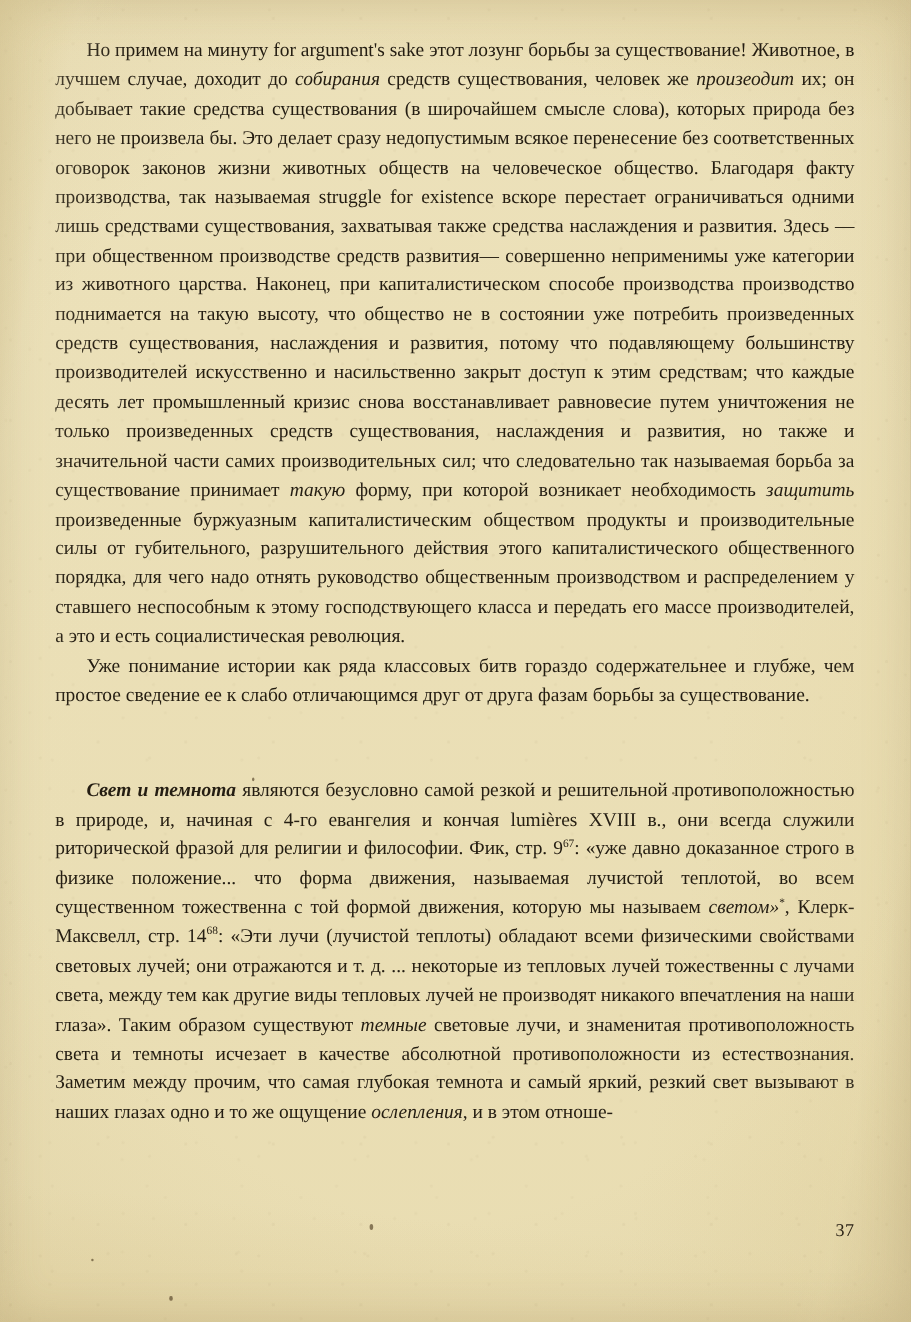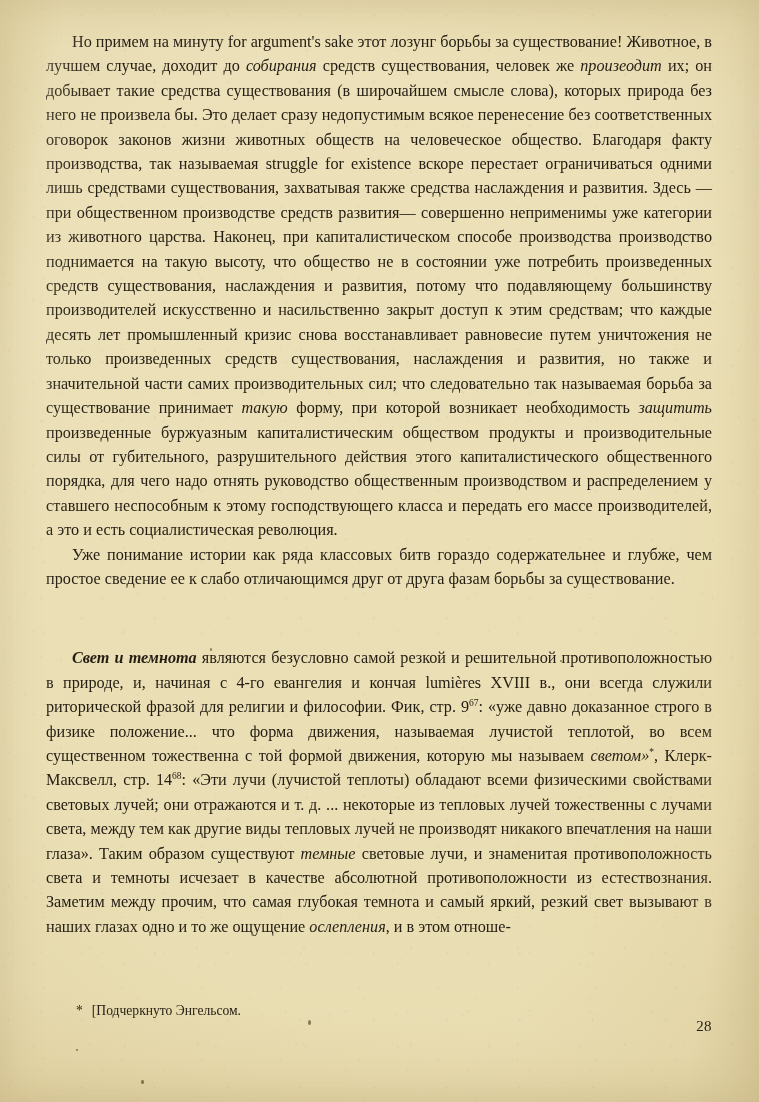--- a/index.html
+++ b/index.html
@@ -155,19 +155,16 @@
 
   <div class="textblock">
     <p><span>Но примем на минуту for argument's sake этот лозунг борьбы за существование! Животное, в лучшем случае, доходит до </span><i class="ital">собирания</i><span> средств существования, человек же </span><i class="ital">произеодит</i><span> их; он добывает такие средства существования (в широчайшем смысле слова), которых природа без него не произвела бы. Это делает сразу недопустимым всякое перенесение без соответственных оговорок законов жизни животных обществ на человеческое общество. Благодаря факту производства, так называемая struggle for existence вскоре перестает ограничиваться одними лишь средствами существования, захватывая также средства наслаждения и развития. Здесь — при общественном производстве средств развития— совершенно неприменимы уже категории из животного царства. Наконец, при капиталистическом способе производства производство поднимается на такую высоту, что общество не в состоянии уже потребить произведенных средств существования, наслаждения и развития, потому что подавляющему большинству производителей искусственно и насильственно закрыт доступ к этим средствам; что каждые десять лет промышленный кризис снова восстанавливает равновесие путем уничтожения не только произведенных средств существования, наслаждения и развития, но также и значительной части самих производительных сил; что следовательно так называемая борьба за существование принимает </span><i class="ital">такую</i><span> форму, при которой возникает необходимость </span><i class="ital">защитить</i><span> произведенные буржуазным капиталистическим обществом продукты и производительные силы от губительного, разрушительного действия этого капиталистического общественного порядка, для чего надо отнять руководство общественным производством и распределением у ставшего неспособным к этому господствующего класса и передать его массе производителей, а это и есть социалистическая революция.</span></p>
     <p class="cont"><span>Уже понимание истории как ряда классовых битв гораздо содержательнее и глубже, чем простое сведение ее к слабо отличающимся друг от друга фазам борьбы за существование.</span></p>
     <div class="section-gap"></div>
     <p class="cont"><span class="bold-ital">Свет и темнота</span><span> являются безусловно самой резкой и решительной противоположностью в природе, и, начиная с 4-го евангелия и кончая lumières XVIII в., они всегда служили риторической фразой для религии и философии. Фик, стр. 9</span><sup>67</sup><span>: «уже давно доказанное строго в физике положение... что форма движения, называемая лучистой теплотой, во всем существенном тожественна с той формой движения, которую мы называем </span><i class="ital">светом»</i><sup>*</sup><span>, Клерк-Максвелл, стр. 14</span><sup>68</sup><span>: «Эти лучи (лучистой теплоты) обладают всеми физическими свойствами световых лучей; они отражаются и т. д. ... некоторые из тепловых лучей тожественны с лучами света, между тем как другие виды тепловых лучей не производят никакого впечатления на наши глаза». Таким образом существуют </span><i class="ital">темные</i><span> световые лучи, и знаменитая противоположность света и темноты исчезает в качестве абсолютной противоположности из естествознания. Заметим между прочим, что самая глубокая темнота и самый яркий, резкий свет вызывают в наших глазах одно и то же ощущение </span><i class="ital">ослепления</i><span>, и в этом отноше-</span></p>
   </div>
 
   <div class="inkfade"></div>
 
-  <div class="footnote">
-    <span class="star">*</span><span>[Подчеркнуто Энгельсом.</span>
-  </div>
 
-  <div class="folio">28</div>
+  <div class="folio">37</div>
 
 </div>
 
 </body></html>

